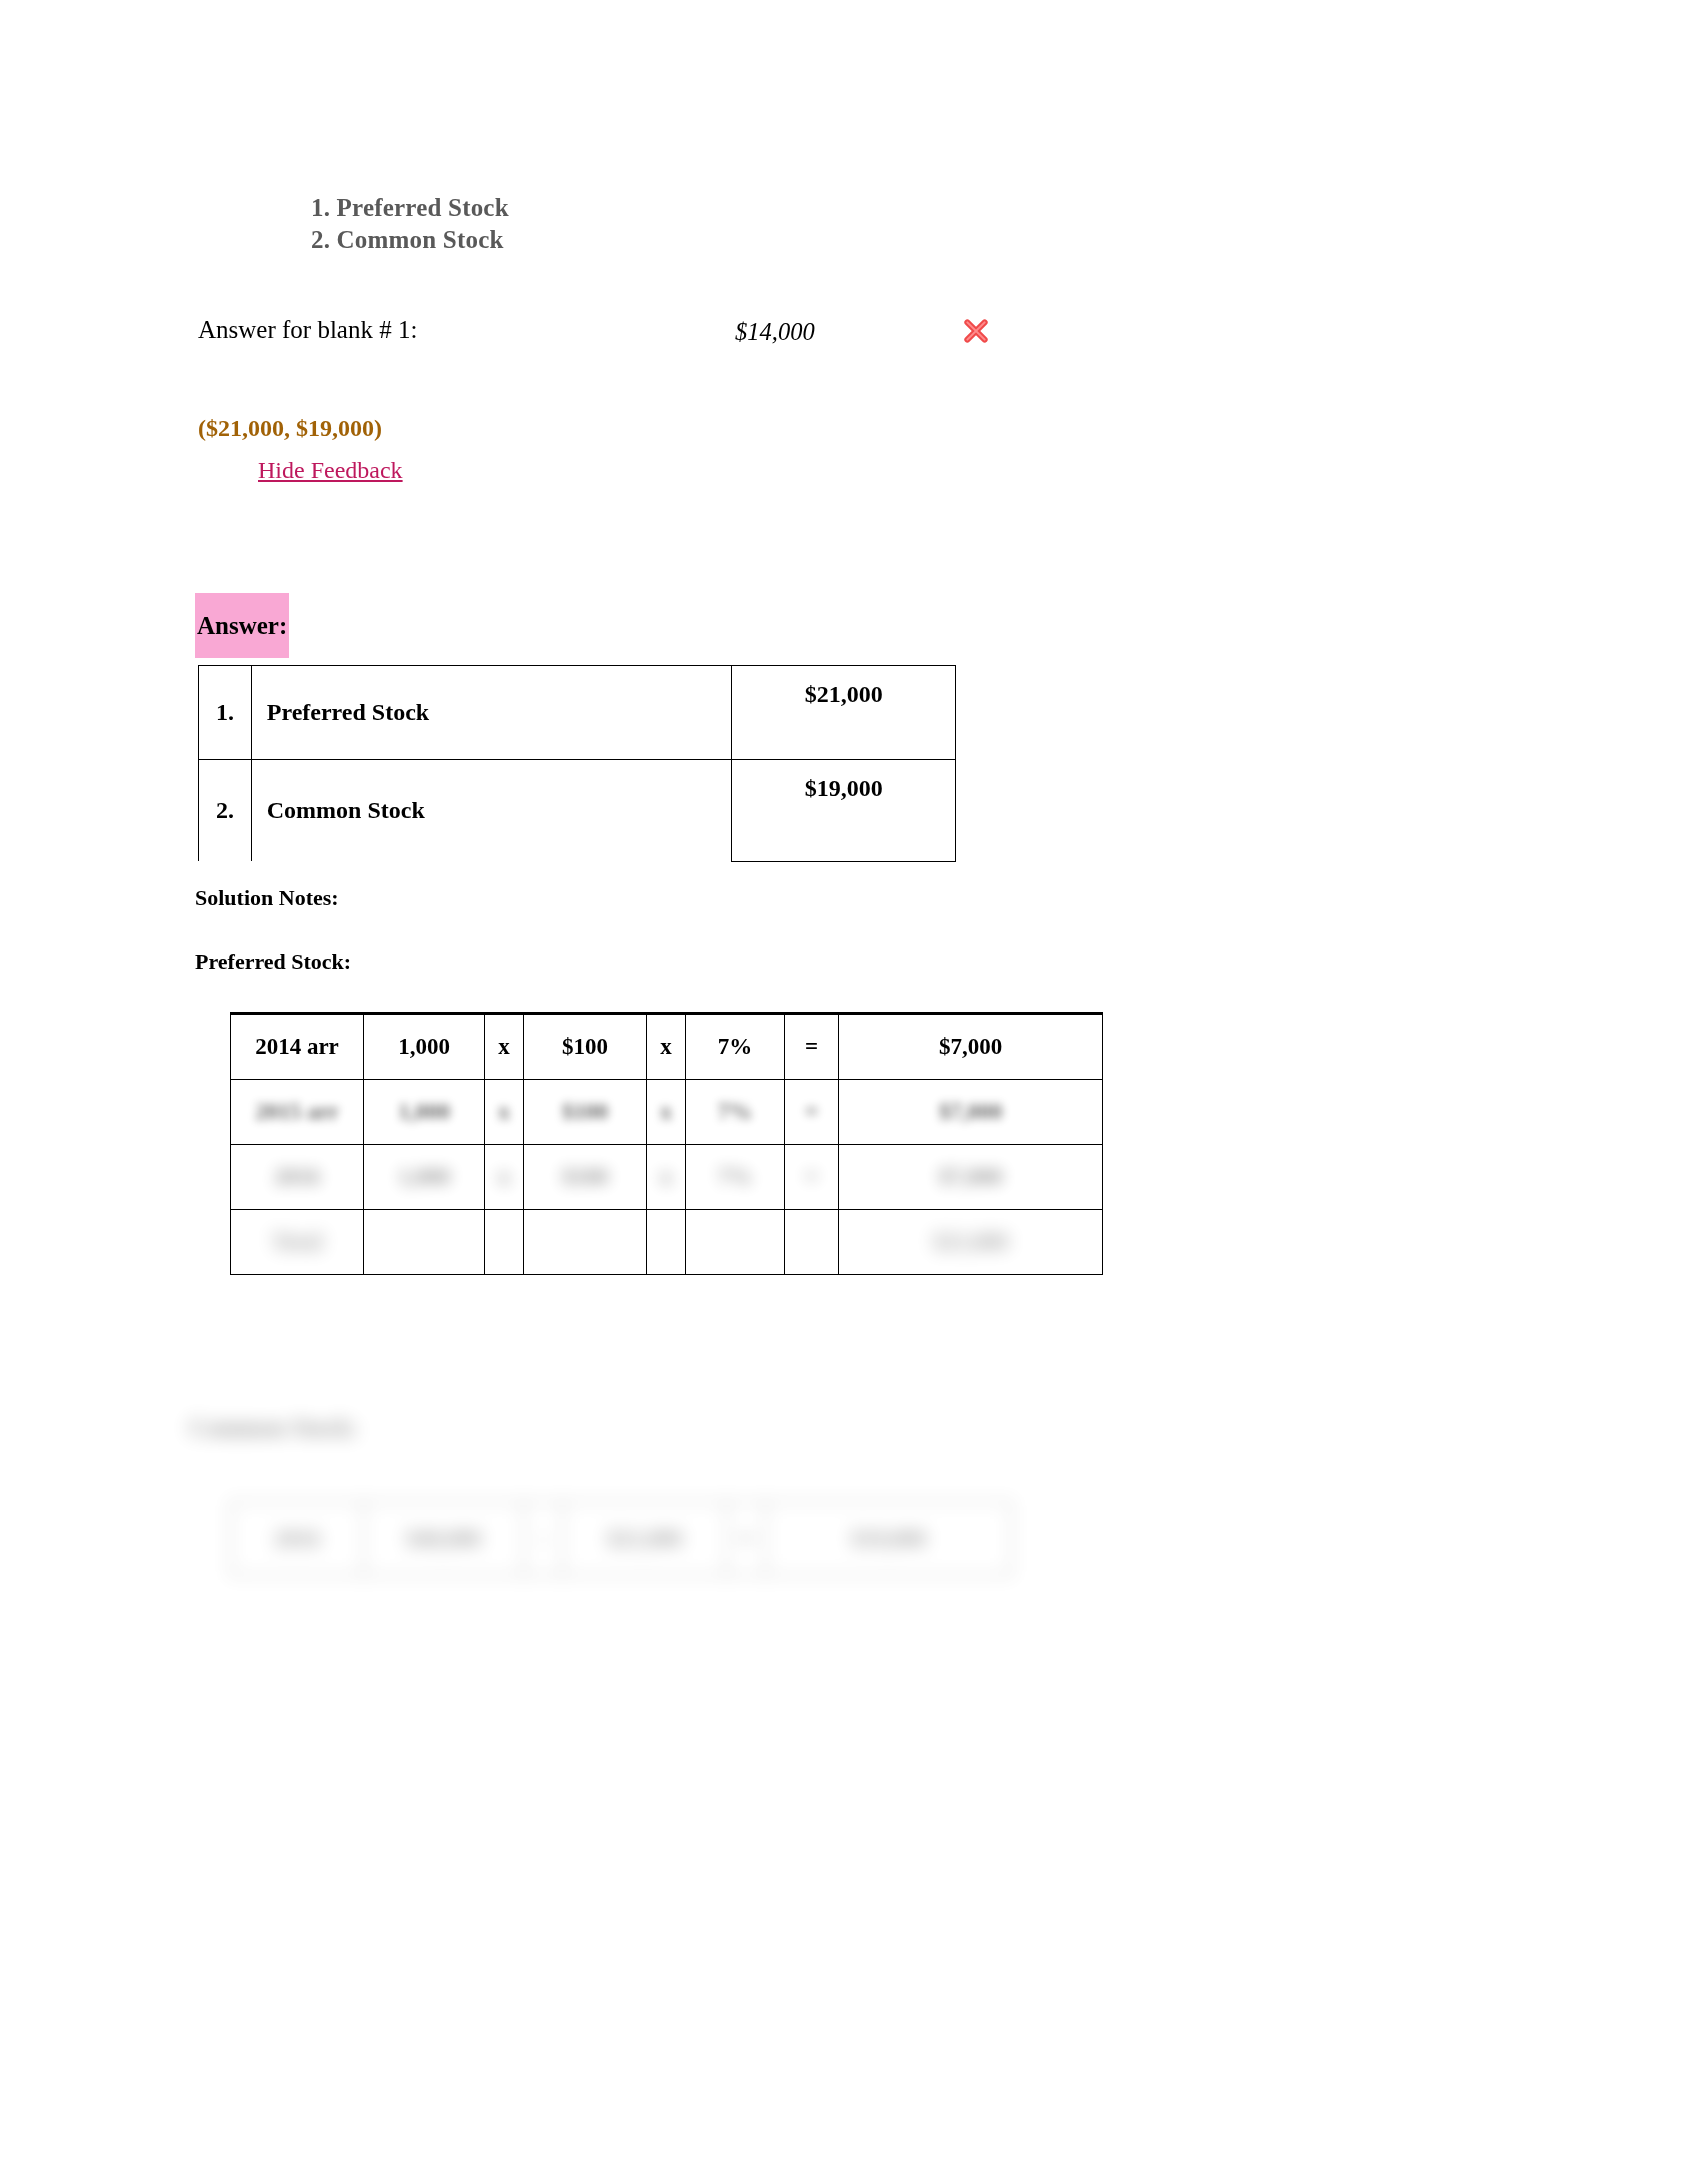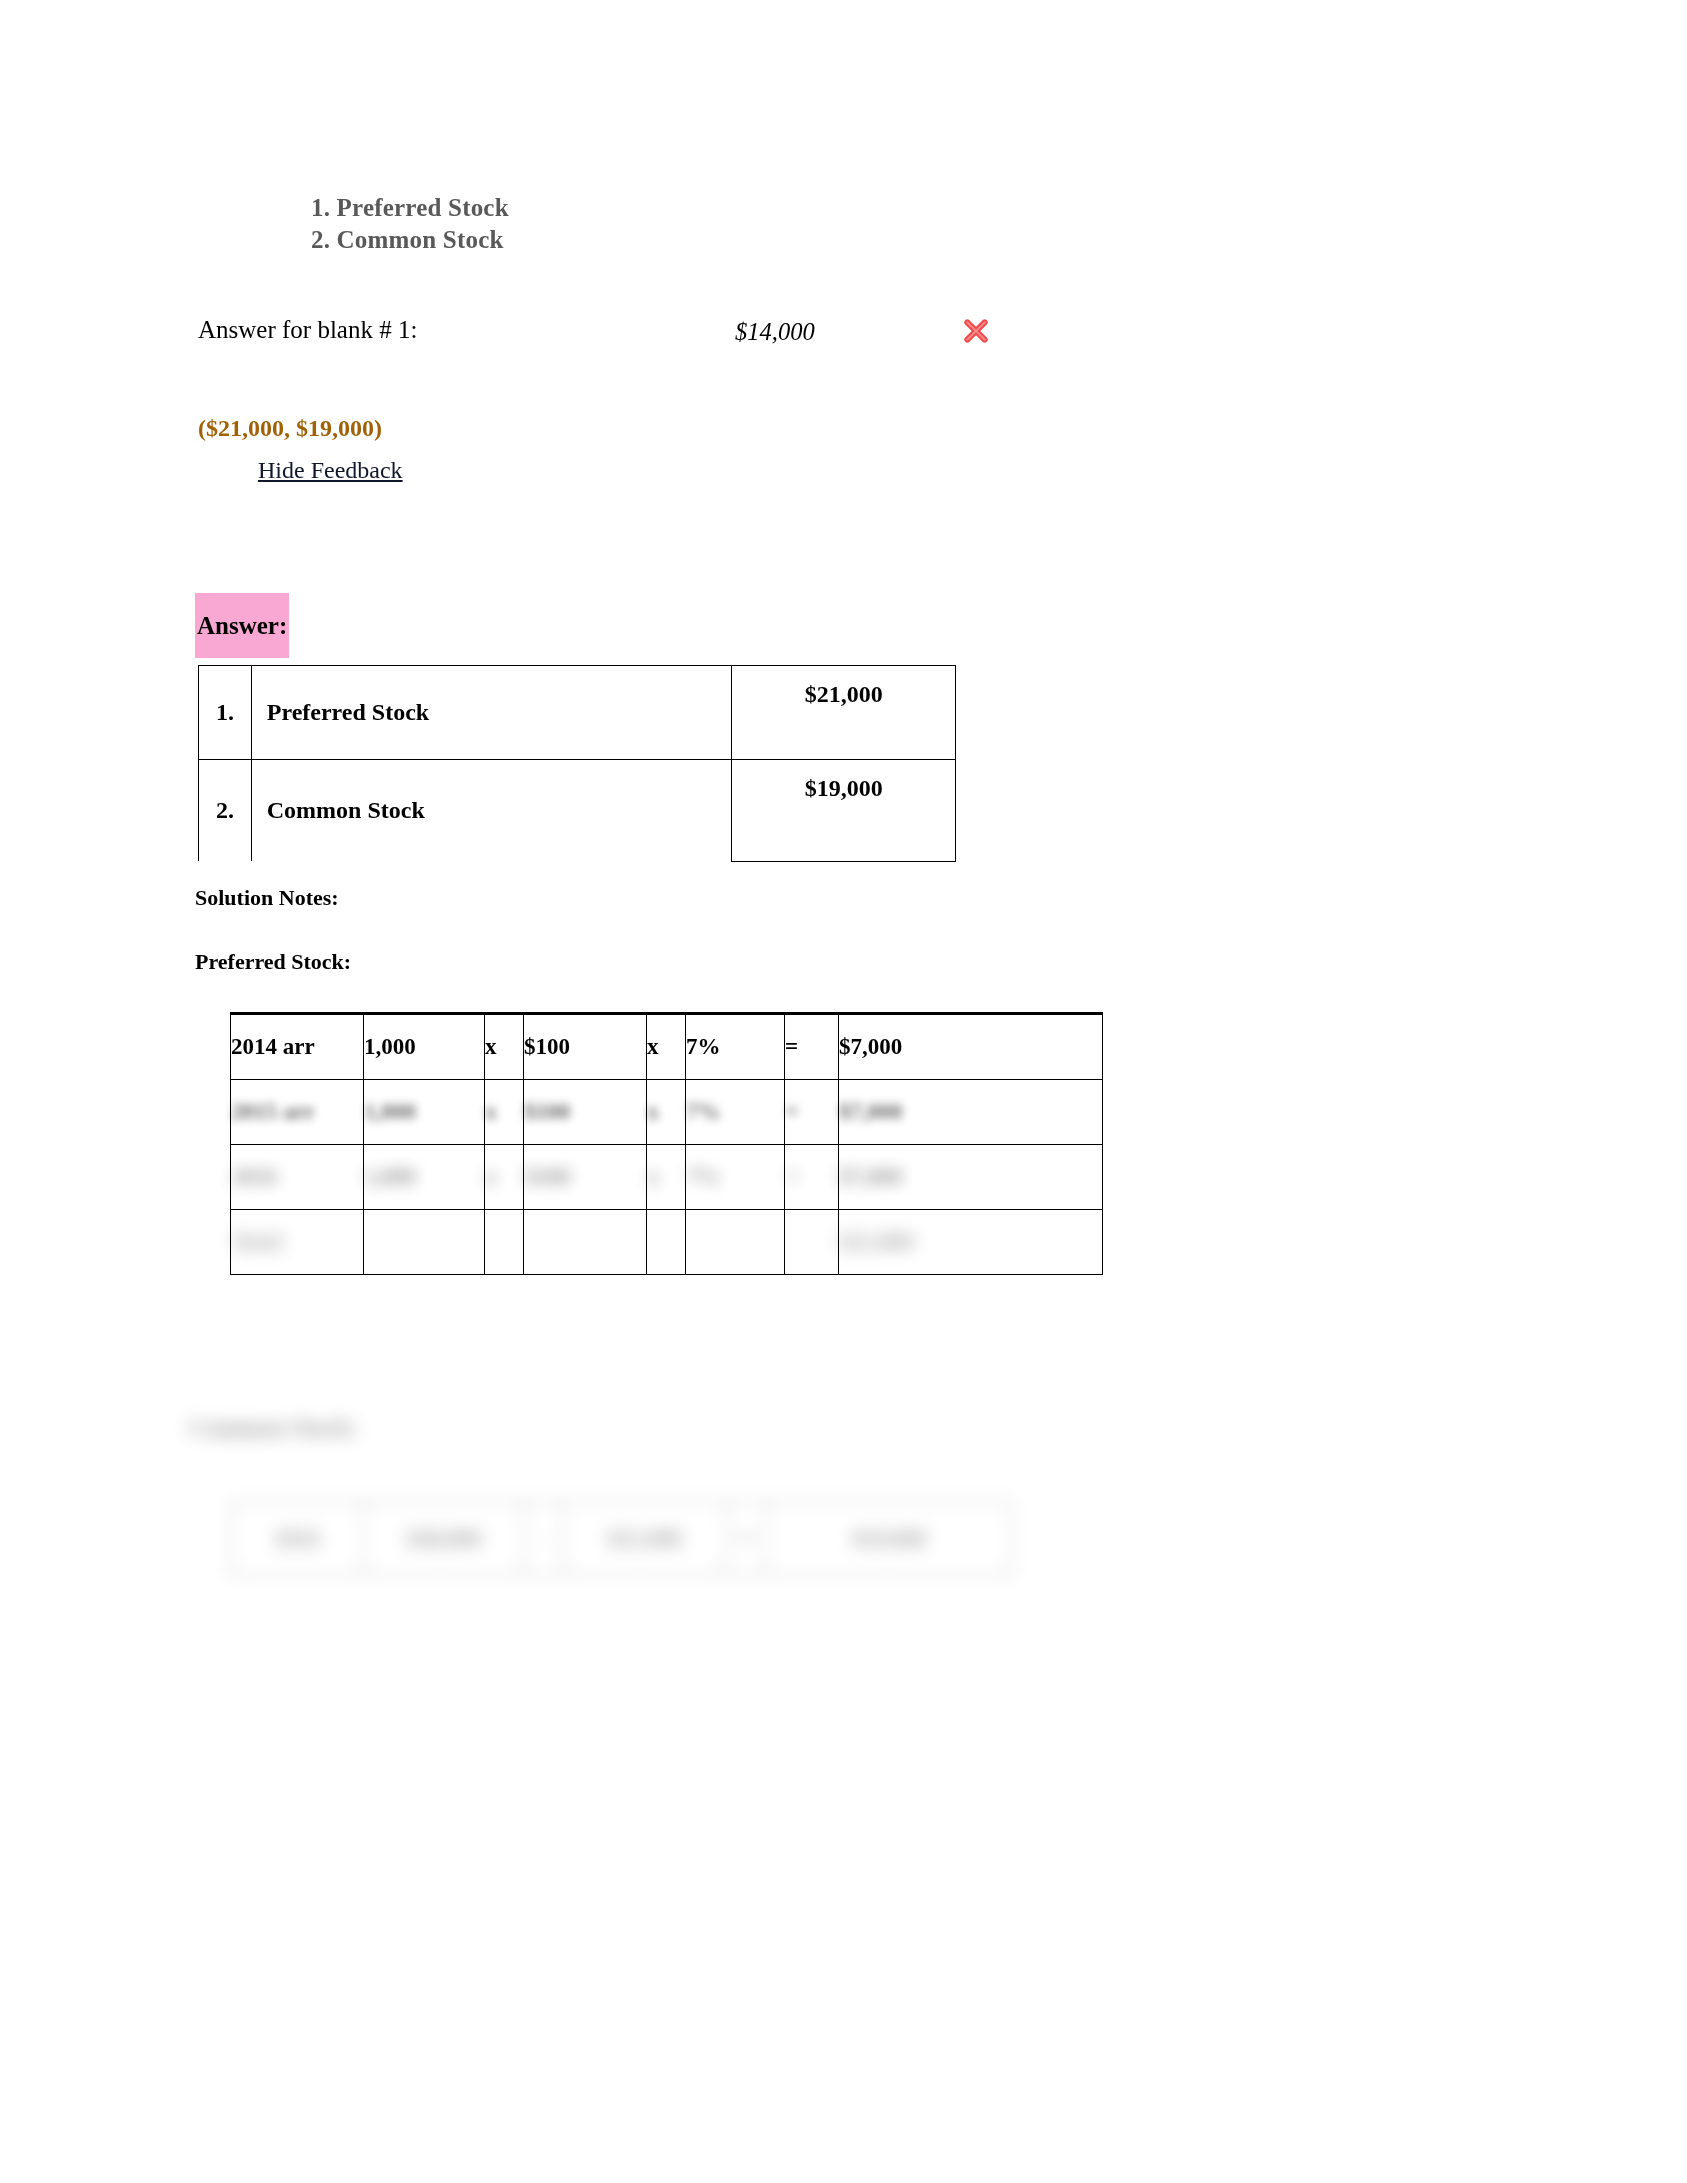--- a/index.html
+++ b/index.html
@@ -73,21 +73,21 @@
     font-size: 24px;
     font-weight: bold;
     color: #a16207;
     white-space: nowrap;
   }
   .hide-feedback {
     position: absolute;
     left: 258px;
     top: 457px;
     font-size: 24px;
-    color: #0f172a;
+    color: #be185d;
     text-decoration: underline;
     white-space: nowrap;
     cursor: pointer;
   }
 
   
   .answer-heading {
     position: absolute;
     left: 195px;
     top: 612px;
@@ -157,20 +157,21 @@
     top: 1012px;
     border-collapse: collapse;
     table-layout: fixed;
     width: 827px;
   }
   .calc-table td {
     border: 1.3px solid #000;
     font-size: 23px;
     font-weight: bold;
     color: #000;
+    text-align: center;
     height: 64px;
     padding: 0;
     vertical-align: middle;
     white-space: nowrap;
   }
   .calc-table .w-label { width: 132px; }
   .calc-table .w-qty   { width: 120px; }
   .calc-table .w-op    { width: 38px;  }
   .calc-table .w-par   { width: 122px; }
   .calc-table .w-rate  { width: 98px; }

